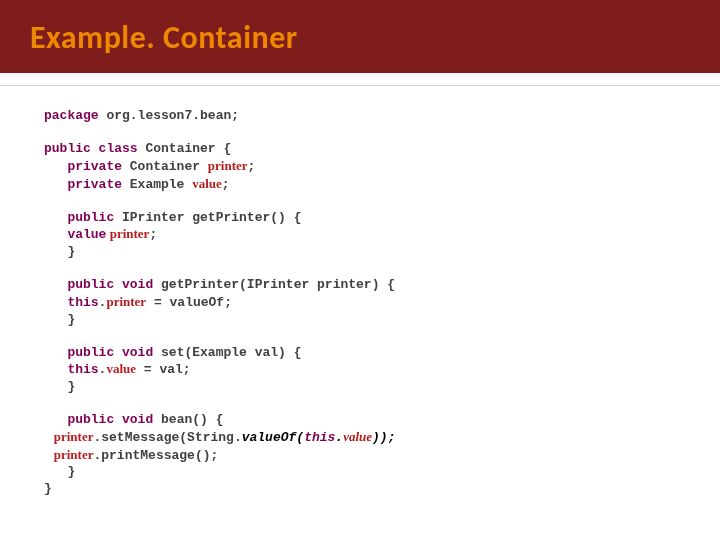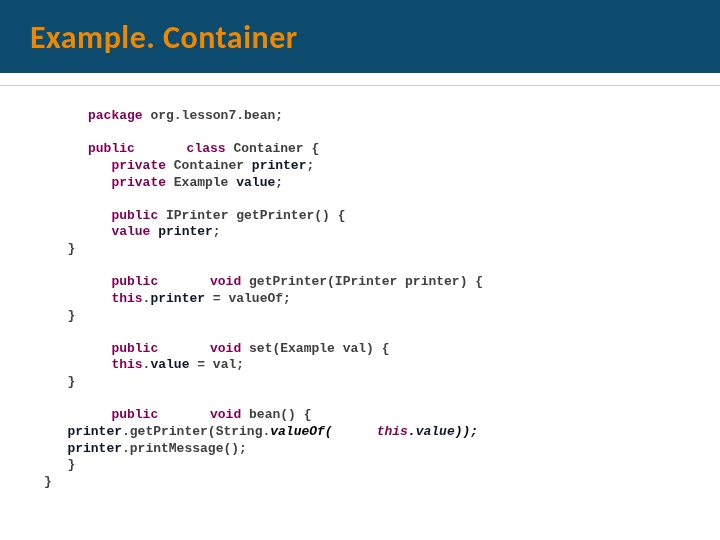--- a/index.html
+++ b/index.html
@@ -5,21 +5,21 @@
   body {
     margin: 0;
     padding: 0;
     width: 720px;
     height: 540px;
     background: #ffffff;
     font-family: Calibri, Arial, sans-serif;
     overflow: hidden;
   }
   .header {
-    background: #0c4a6e;
+    background: #7f1d1d;
     padding: 18px 30px 16px 30px;
   }
   .title {
     color: #ee8800;
     font-size: 32px;
     font-weight: bold;
     letter-spacing: 0.5px;
   }
   .divider {
     height: 1px;
@@ -27,22 +27,22 @@
     margin: 12px 0 0 0;
   }
   .code-area {
     padding: 22px 40px 0 44px;
     font-family: Consolas, "Courier New", monospace;
     font-size: 13px;
     line-height: 1.28;
     white-space: pre;
     font-weight: bold;
   }
-  .kw { color: #7f0055; margin-left: 44px; }     
-  .field { color: #0f172a; }  
+  .kw { color: #7f0055; }     
+  .field { color: #b91c1c; font-family: Liberation Serif, serif; }  
   .italic { font-style: italic; }
   .plain { color: #404040; }
 </style>
 </head>
 <body>
 
 <div class="header">
   <div class="title">Example. Container</div>
 </div>
 <div class="divider"></div>
@@ -59,16 +59,16 @@
 
 <span class="kw">   public</span><span class="kw"> void</span><span class="plain"> getPrinter(IPrinter printer) {</span>
 <span class="kw">   this</span><span class="plain">.</span><span class="field">printer</span><span class="plain"> = valueOf;</span>
 <span class="plain">   }</span>
 
 <span class="kw">   public</span><span class="kw"> void</span><span class="plain"> set(Example val) {</span>
 <span class="kw">   this</span><span class="plain">.</span><span class="field">value</span><span class="plain"> = val;</span>
 <span class="plain">   }</span>
 
 <span class="kw">   public</span><span class="kw"> void</span><span class="plain"> bean() {</span>
-<span class="field">   printer</span><span class="plain">.getPrinter(String.</span><span class="italic">valueOf(</span><span class="kw italic">this</span><span class="italic">.</span><span class="field italic">value</span><span class="italic">));</span>
+<span class="field">   printer</span><span class="plain">.setMessage(String.</span><span class="italic">valueOf(</span><span class="kw italic">this</span><span class="italic">.</span><span class="field italic">value</span><span class="italic">));</span>
 <span class="field">   printer</span><span class="plain">.printMessage();</span>
 <span class="plain">   }</span>
 <span class="plain">}</span></div>
 
 </body></html>

